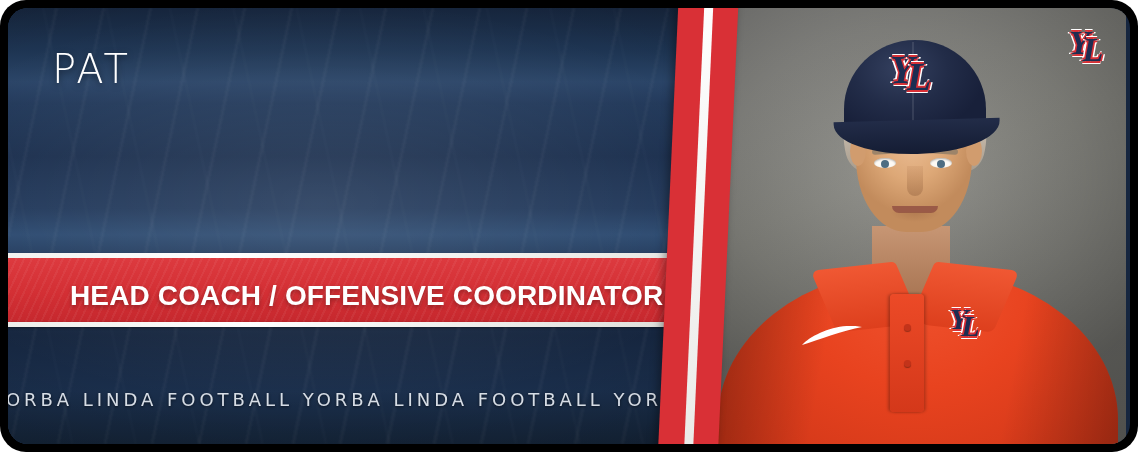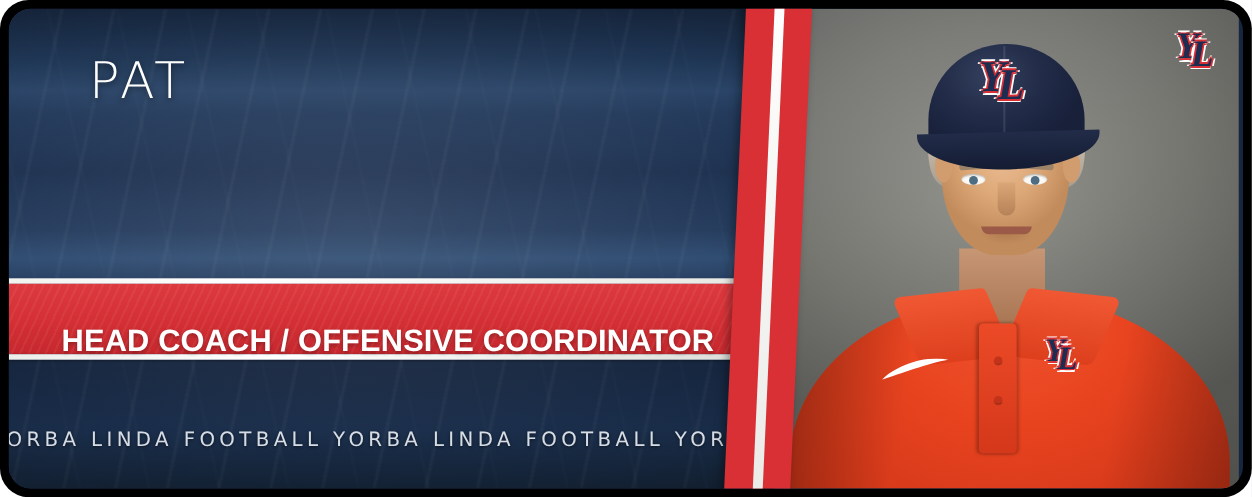--- a/index.html
+++ b/index.html
@@ -165,23 +165,23 @@
     background:#d93036; transform:rotate(2.6deg); z-index:4;
     box-shadow:-3px 0 8px rgba(0,0,0,.35);
   }
   .divider-stripe{
     position:absolute; left:686px; top:-26px; width:9px; height:500px;
     background:linear-gradient(180deg,#ffffff,#e9e9e6); transform:rotate(2.6deg); z-index:5;
   }
 
   
   .first-name{
-    position:absolute; left:73px; top:38px; z-index:3;
+    position:absolute; left:44px; top:38px; z-index:3;
     font-family:"DejaVu Sans",sans-serif;
-    font-weight:300; font-size:46px; letter-spacing:.07em; color:#ffffff;
+    font-weight:300; font-size:40px; letter-spacing:.07em; color:#ffffff;
     text-shadow:0 2px 6px rgba(0,0,0,.55);
   }
   .last-name{
     position:absolute; left:58px; top:92px; z-index:3;
     font-family:"DejaVu Serif",serif;
     font-weight:700; font-size:74px; letter-spacing:.01em;
     background:linear-gradient(180deg,#ffffff 0%,#ffffff 42%,#d9dde4 62%,#ffffff 100%);
     -webkit-background-clip:text; background-clip:text; color:transparent;
     filter:drop-shadow(0 0 12px rgba(255,255,255,.28)) drop-shadow(0 4px 8px rgba(0,0,0,.55));
   }
@@ -199,22 +199,22 @@
   .title-band::after{
     content:""; position:absolute; inset:0;
     background:repeating-linear-gradient(115deg, rgba(255,255,255,.05) 0 2px, rgba(255,255,255,0) 2px 7px);
   }
   .band-rule-bottom{
     position:absolute; left:0; top:314px; width:692px; height:5px; z-index:3;
     background:linear-gradient(90deg,#ededea,#ffffff 35%,#dcdcd7 100%);
     box-shadow:0 1px 3px rgba(0,0,0,.45);
   }
   .title-text{
-    position:absolute; left:0; top:264px; width:690px; height:76px; z-index:4;
-    display:flex; align-items:center; padding-left:48px; box-sizing:border-box;
+    position:absolute; left:0; top:250px; width:690px; height:76px; z-index:4;
+    display:flex; align-items:center; padding-left:62px; box-sizing:border-box;
     font-family:"Liberation Sans",sans-serif;
     font-weight:700; font-size:28px; letter-spacing:.005em; color:#ffffff;
     text-shadow:0 2px 4px rgba(0,0,0,.30);
     white-space:nowrap;
   }
 
   
   .ticker{
     position:absolute; left:0; top:374px; width:700px; height:34px; z-index:3;
     overflow:hidden; display:flex; align-items:center;

